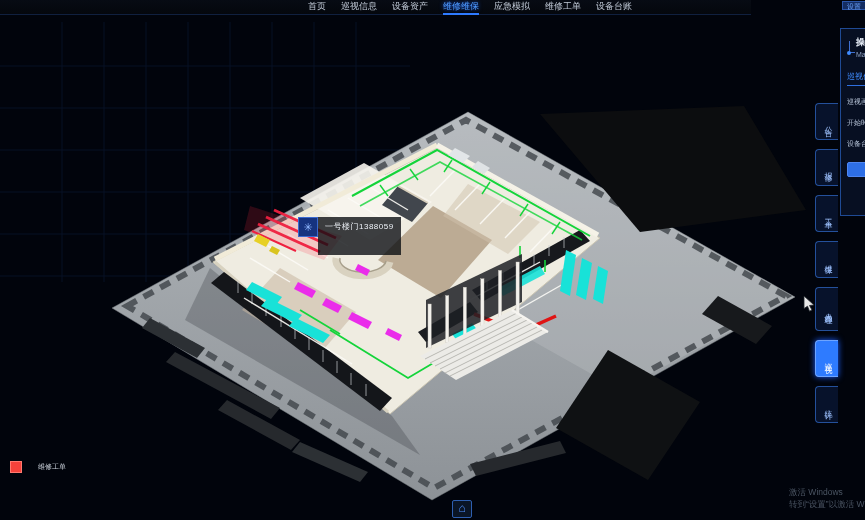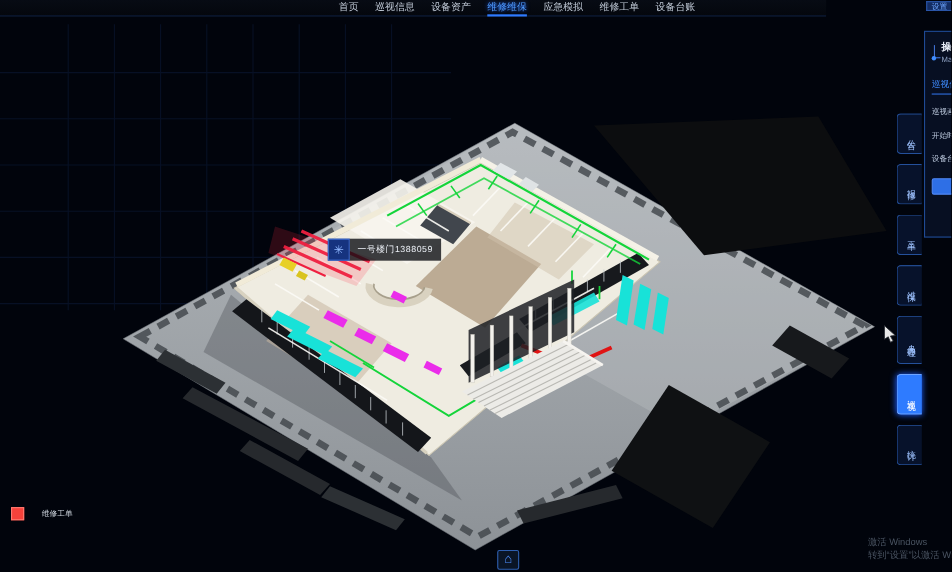--- a/index.html
+++ b/index.html
@@ -36,21 +36,21 @@
   .panel-title-en{font-size:7px;color:#8fa3c4;margin-top:2px;}
   .panel-section{margin-top:13px;font-size:8px;color:#3f8cff;border-bottom:1px solid #2f6fe0;padding-bottom:3px;}
   .panel-row{margin-top:11px;font-size:7px;color:#b9c6da;}
   .panel-btn{margin-top:13px;height:15px;background:#2e6fe6;border:1px solid #4f86f2;border-radius:2px;
     color:#dce8ff;font-size:7px;text-align:center;line-height:13px;cursor:pointer;}
 
   
   .tooltip{position:absolute;left:298px;top:217px;display:flex;z-index:2;cursor:pointer;}
   .t-icon{width:20px;height:20px;background:#16337f;border:1px solid #3b6ad0;color:#8fb7ff;font-size:11px;
     display:flex;align-items:center;justify-content:center;}
-  .t-label{height:20px;background:rgba(8,10,16,.78);color:#eef2f8;font-size:8px;line-height:20px;
+  .t-label{height:38px;background:rgba(8,10,16,.78);color:#eef2f8;font-size:8px;line-height:20px;
     padding:0 7px;letter-spacing:.5px;white-space:nowrap;}
 
   
   .legend{position:absolute;left:10px;top:461px;display:flex;align-items:center;z-index:3;cursor:pointer;}
   .legend-sq{width:12px;height:12px;background:#f5423b;border:1px solid #ff7a70;}
   .legend-label{margin-left:16px;font-size:7px;color:#cfd6df;}
 
   
   .home-btn{position:absolute;left:452px;top:500px;width:20px;height:18px;background:#0a1526;
     border:1px solid #2e5fb0;border-radius:2px;color:#4f8fff;font-size:12px;line-height:15px;

